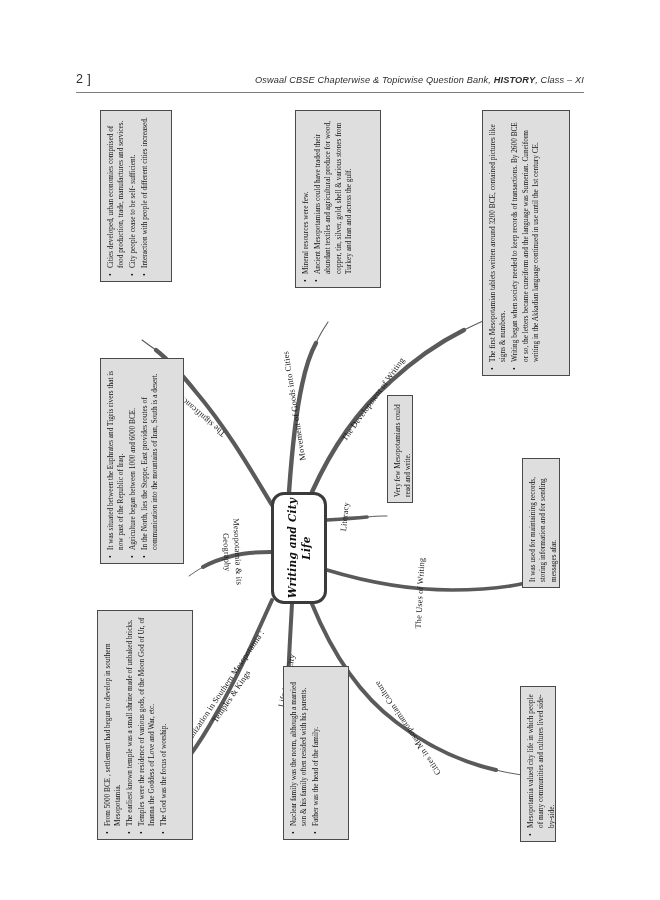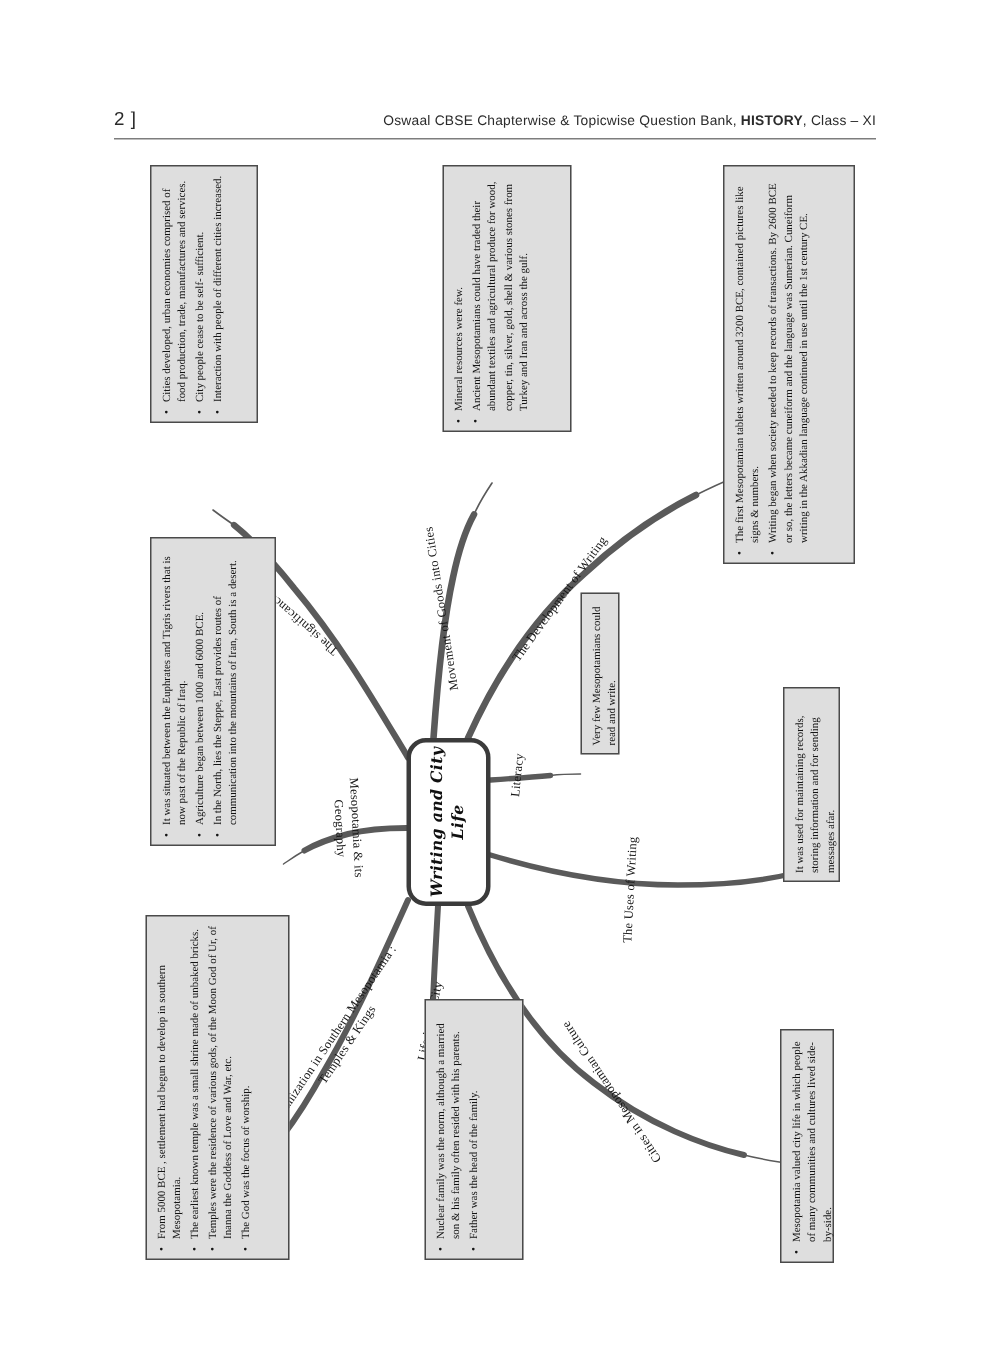--- a/index.html
+++ b/index.html
@@ -31,20 +31,21 @@
     color: #2a2a2a;
   }
   #header-title {
     position: absolute;
     right: 76px; top: 3px;
     font-family: "Liberation Sans", sans-serif;
     font-size: 9.2px;
     letter-spacing: .15px;
     color: #2b2b2b;
     white-space: nowrap;
+    font-style: italic;
   }
   #header-title b { font-weight: 700; }
   #header-rule {
     position: absolute;
     left: 76px; top: 20px;
     width: 508px; height: 1px;
     background: #7d7d7d;
   }
 
   

